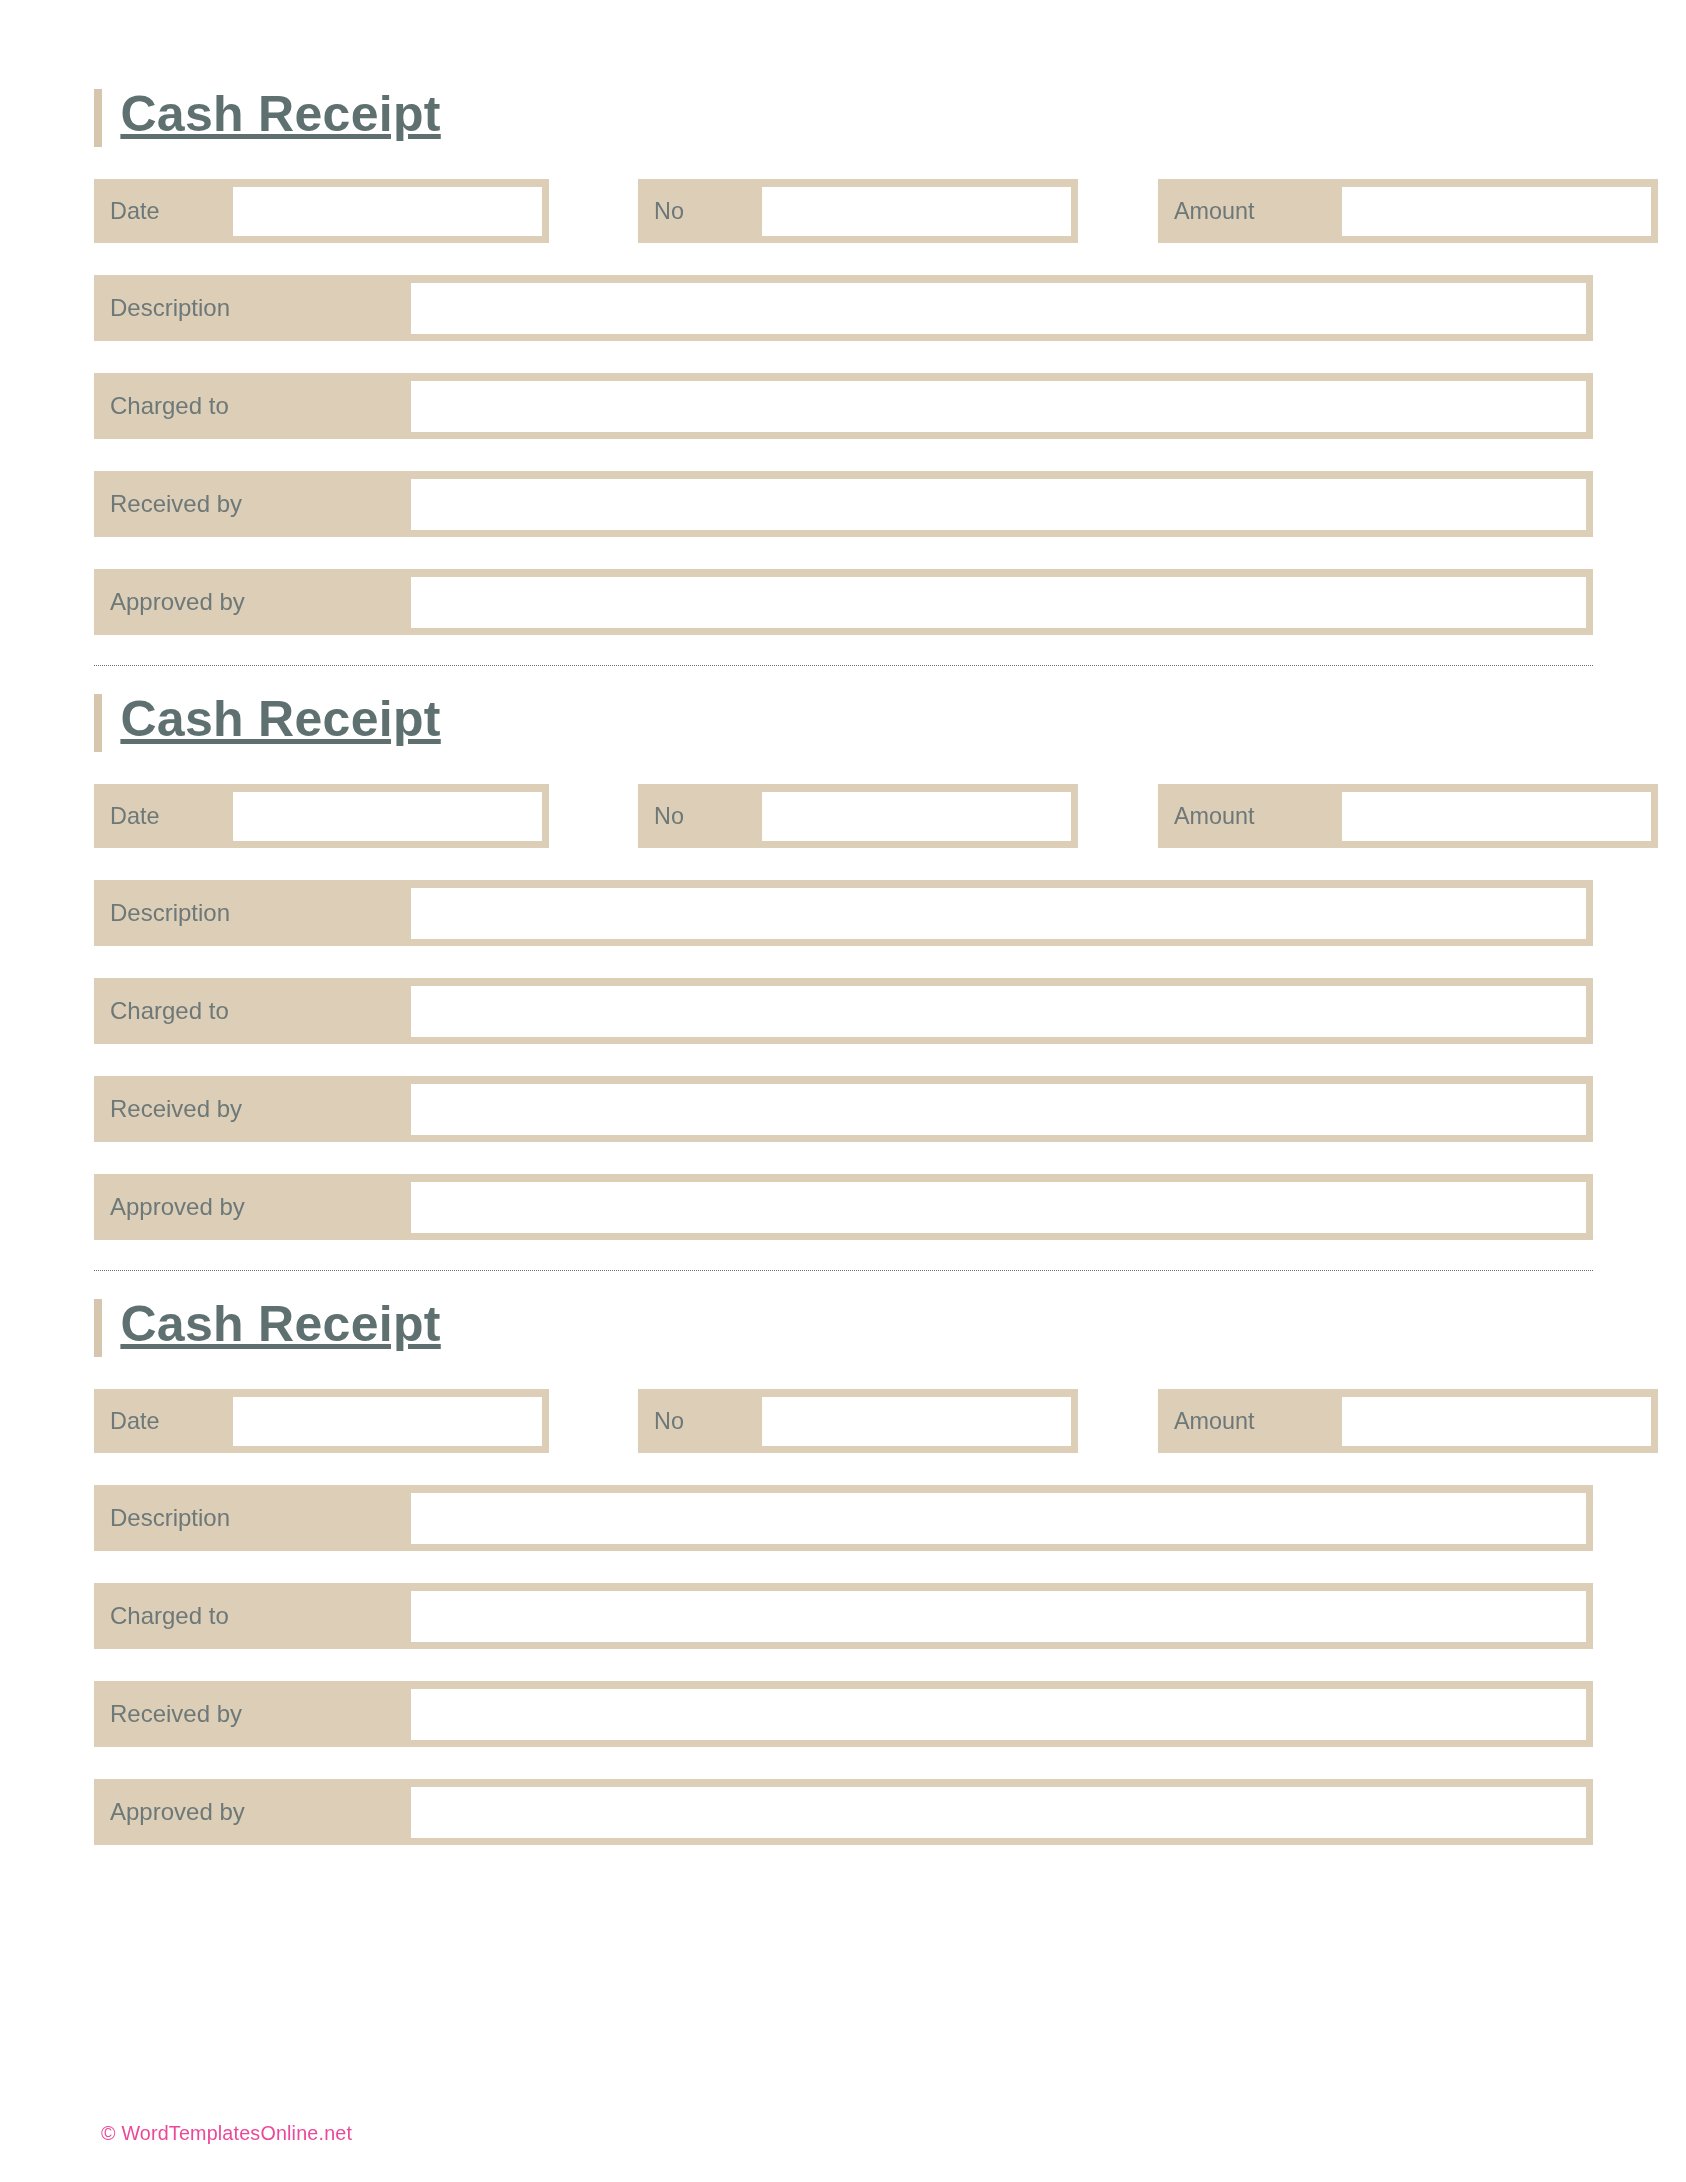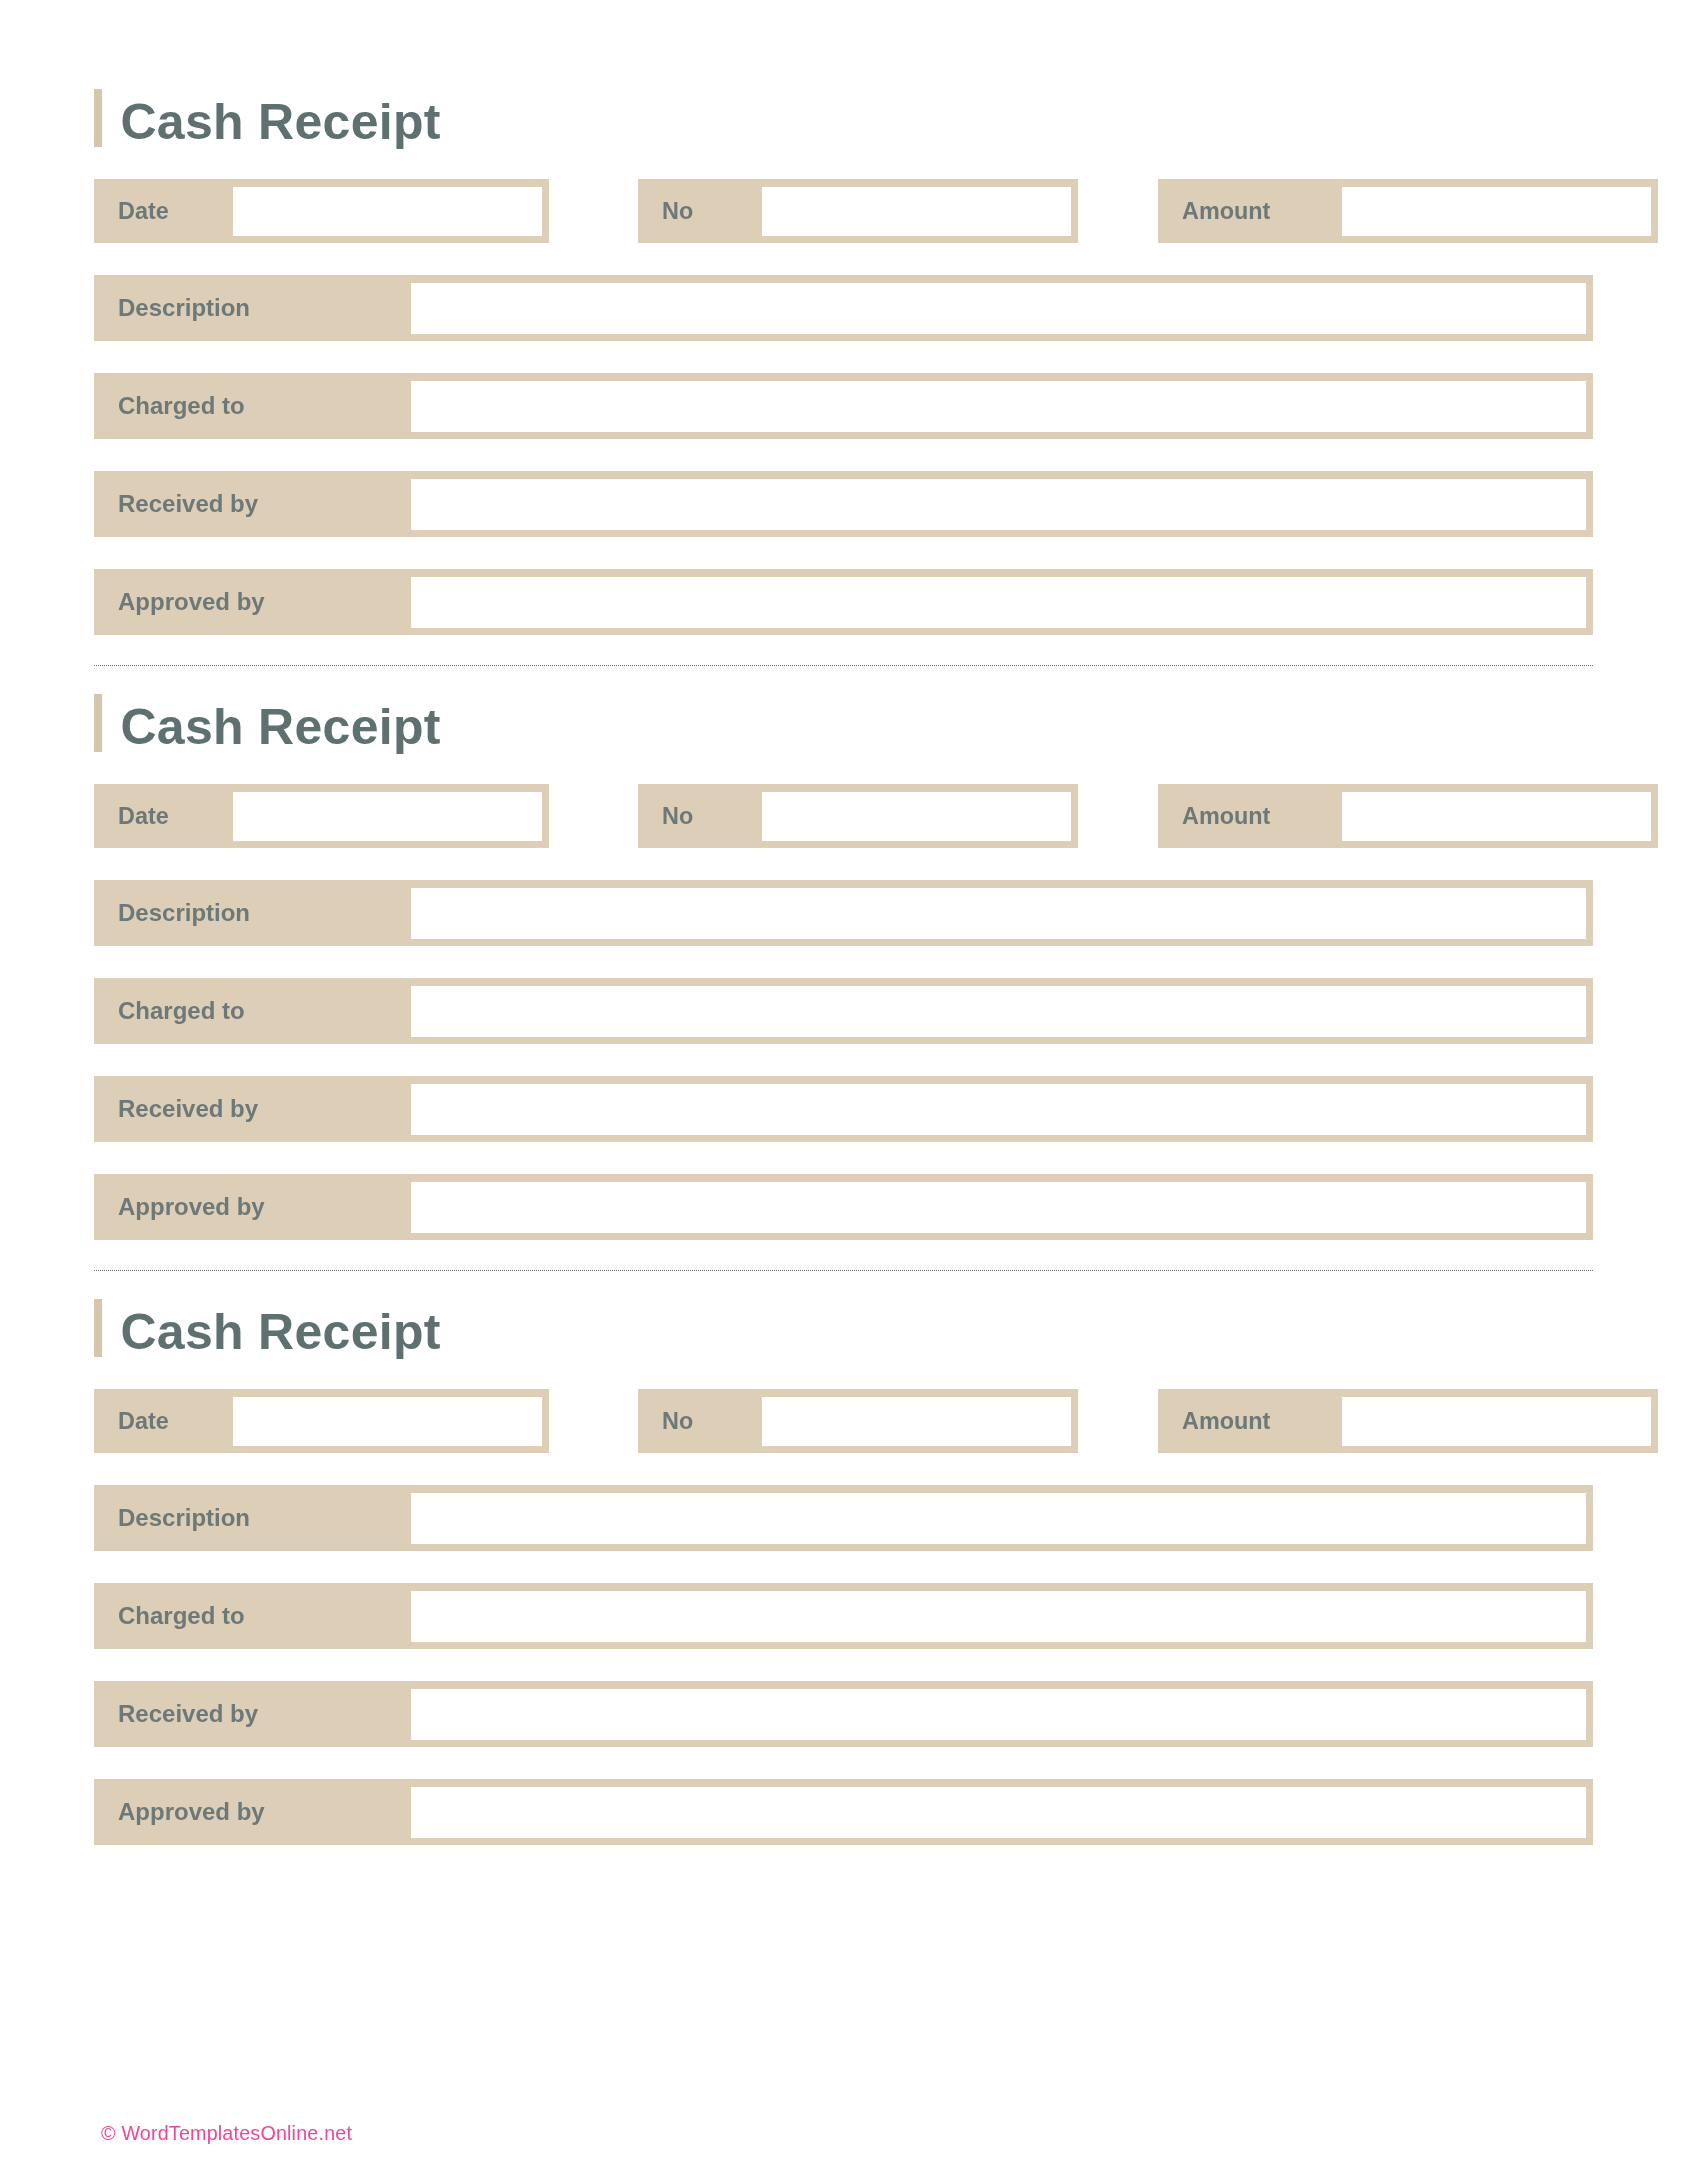--- a/index.html
+++ b/index.html
@@ -22,22 +22,23 @@
     padding: 89px 94px 0 94px;
     position: relative;
   }
 
   
   .receipt {
     position: relative;
   }
   .receipt-title-row {
     display: flex;
-    align-items: flex-end;
+    align-items: flex-start;
     margin-bottom: 32px;
+    text-decoration: underline;
   }
   .title-bar {
     width: 8.4px;
     height: 58px;
     background: #d6c6ae;
     margin-right: 18px;
   }
   .receipt-title {
     font-size: 50px;
     font-weight: bold;
@@ -59,23 +60,23 @@
     box-sizing: border-box;
   }
   .fg-date { width: 455px; }
   .fg-no { width: 440px; margin-left: 89px; gap: 20px; }
   .fg-amount { width: 524px; margin-left: 80px; }
 
   .field-label {
     display: flex;
     align-items: center;
     font-size: 23.4px;
-    font-weight: bold;
+    font-weight: normal;
     color: #6d7878;
-    padding-left: 24px;
+    padding-left: 16px;
     box-sizing: border-box;
     white-space: nowrap;
   }
   .fg-date .field-label { width: 161px; }
   .fg-no .field-label { width: 137px; }
   .fg-amount .field-label { width: 184px; }
 
   .field-input {
     flex: 1;
     background: #ffffff;

